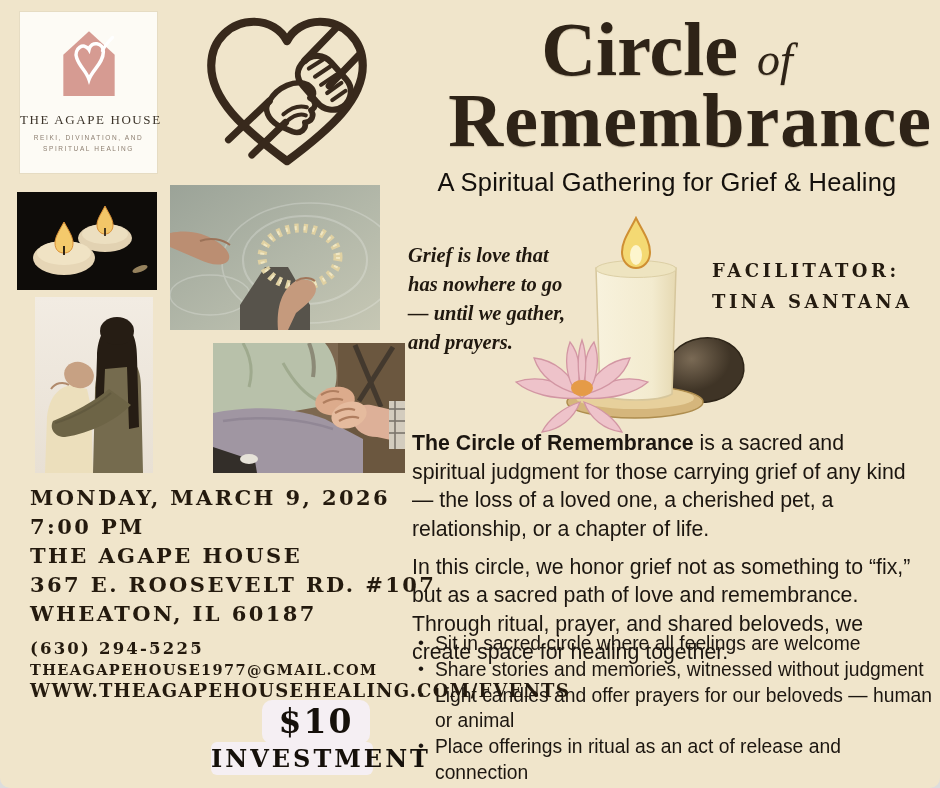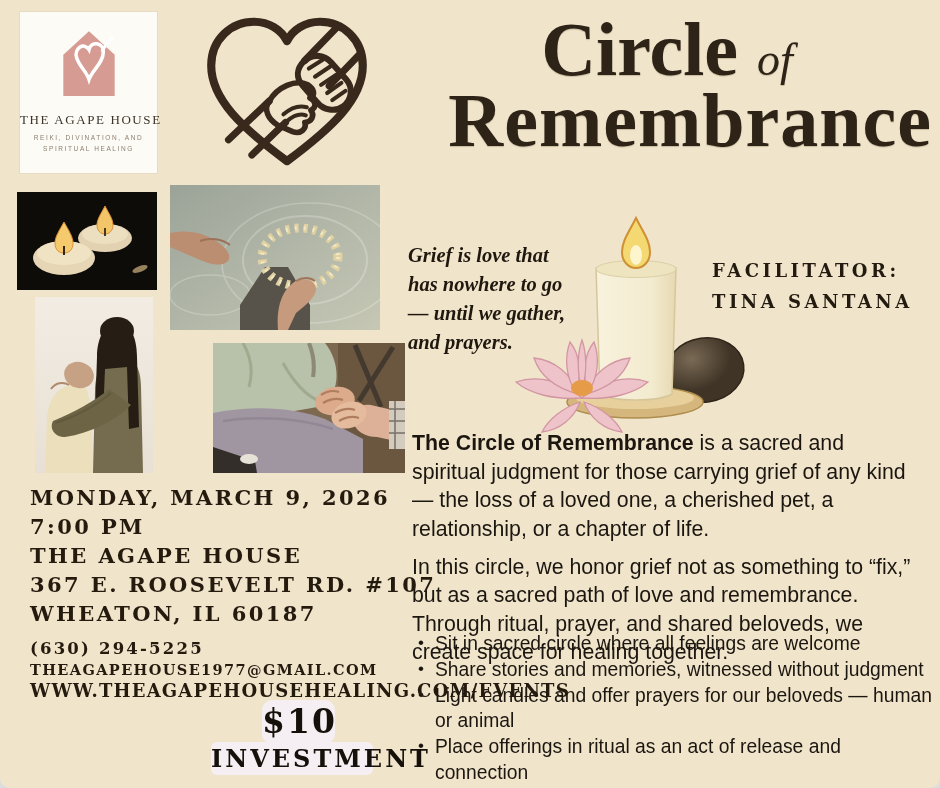--- a/index.html
+++ b/index.html
@@ -51,21 +51,21 @@
          font-size:21px;letter-spacing:2.4px;line-height:1.385;color:#241a0e;white-space:nowrap;}
   .contact{left:30px;top:639px;width:395px;font-family:"DejaVu Serif",serif;font-weight:600;
            color:#241a0e;white-space:nowrap;}
   .contact .phone{font-size:16.5px;letter-spacing:2.2px;}
   .contact .email{font-size:14.5px;letter-spacing:1.4px;margin-top:3px;}
   .contact .web{font-size:18px;letter-spacing:1.2px;margin-top:2px;}
 
   
   .badge{background:#f5eff3;border-radius:10px;font-family:"DejaVu Serif",serif;
          font-weight:700;color:#15100a;text-align:center;}
-  .badge-amount{left:262px;top:700px;width:73px;height:44px;font-size:33px;line-height:44px;
+  .badge-amount{left:262px;top:700px;width:108px;height:44px;font-size:33px;line-height:44px;
                 letter-spacing:2px;}
   .badge-label{left:211px;top:742px;width:162px;height:33px;font-size:24px;line-height:33px;
                letter-spacing:3px;border-radius:6px;}
 
   .photo{display:block;}
 </style>
 </head>
 <body>
 
 <div class="flyer">
@@ -100,20 +100,21 @@
       <path stroke-width="4" d="M84,104 C92,97 100,95 107,97"></path>
       <path stroke-width="4" d="M87,111 C94,105 101,103 106,105"></path>
     </g>
   </svg>
 
   <div class="abs title">
     <div class="l1"><span>Circle</span>
       <span class="of">of</span></div>
     <div class="l2">Remembrance</div>
   </div>
+  <div class="abs subtitle">A Spiritual Gathering for Grief &amp; Healing</div>
 
   <div class="abs quote">
     <div>Grief is love that</div>
     <div>has nowhere to go</div>
     <div>— until we gather,</div>
     <div>and prayers.</div>
   </div>
 
   <svg class="abs" style="left:430px;top:210px" width="360" height="225" viewBox="0 0 360 225">
     <defs>

